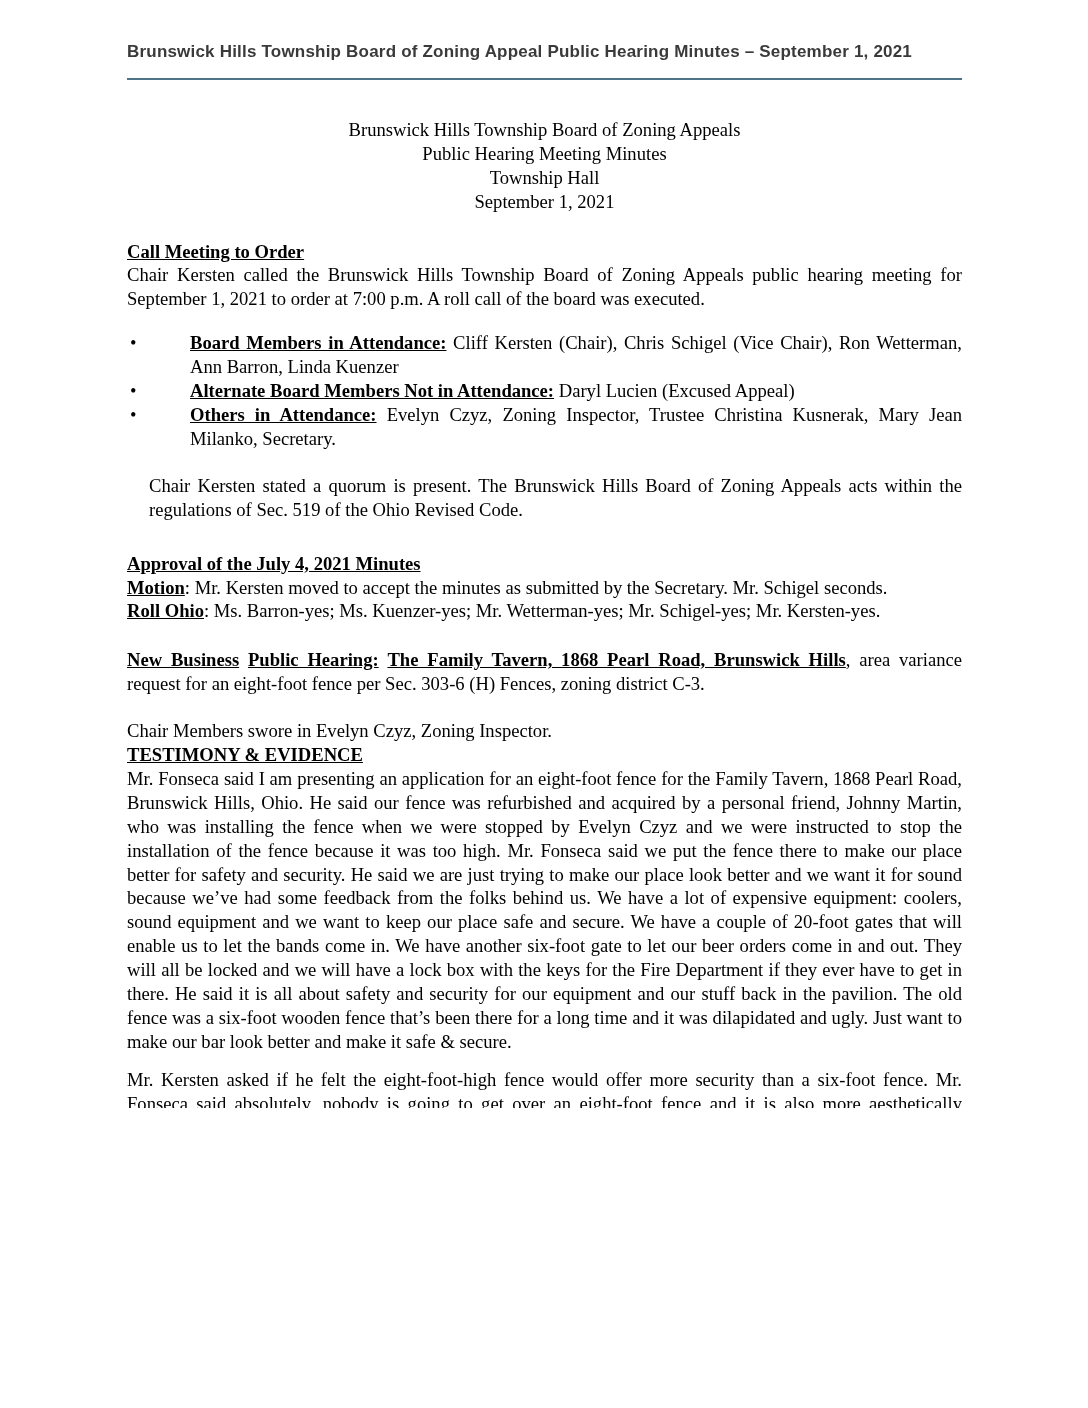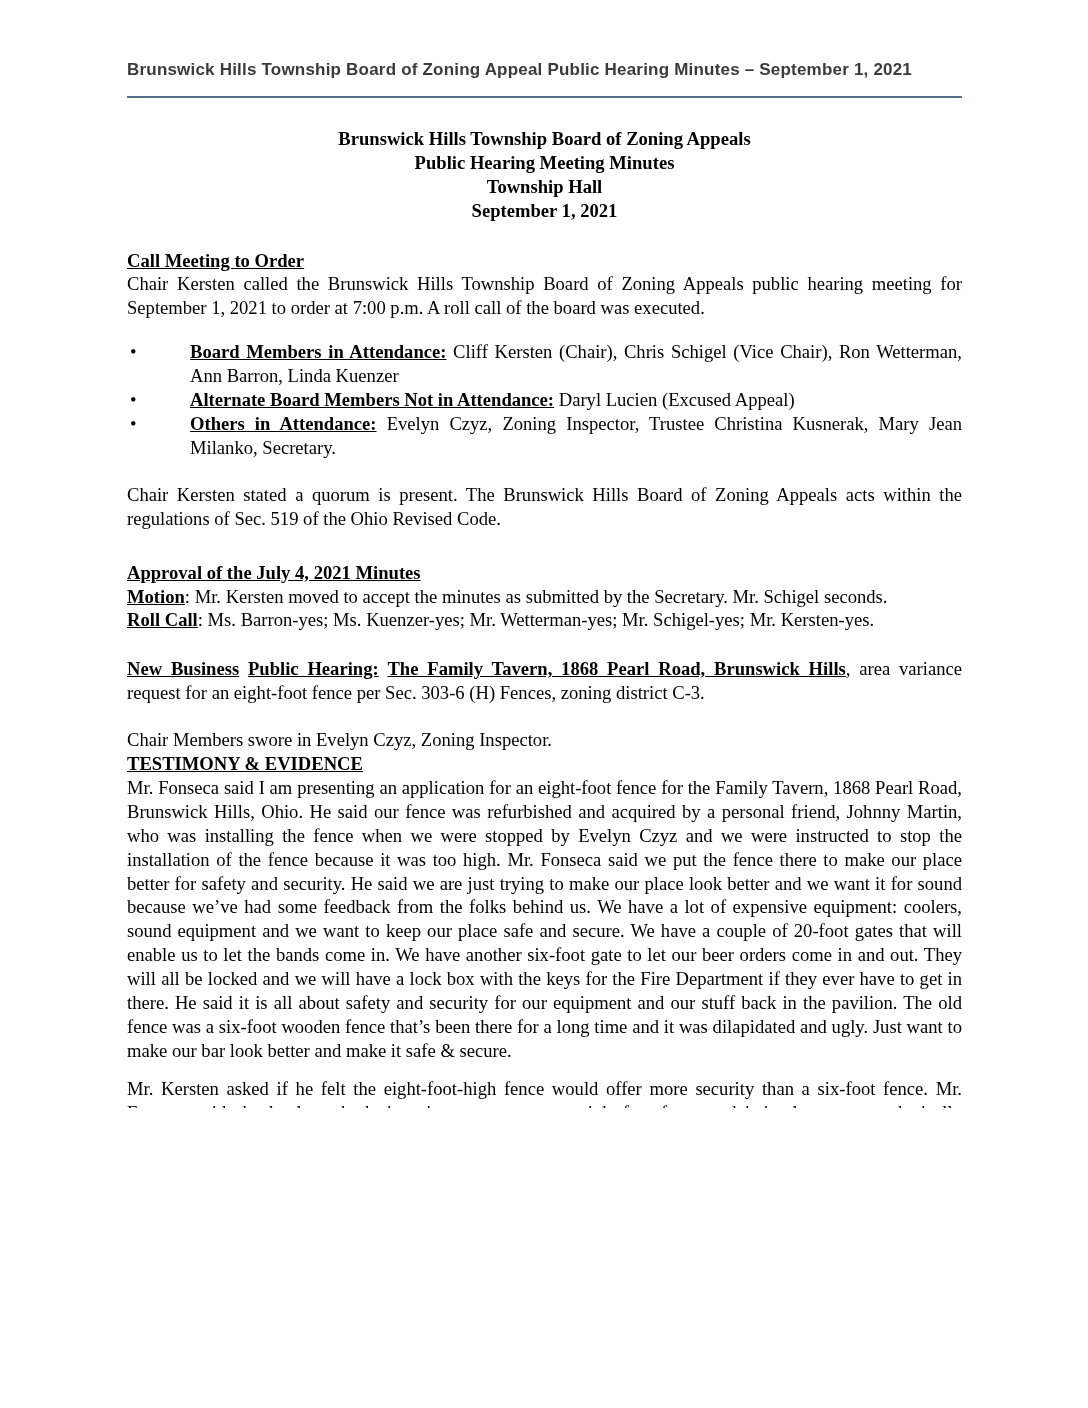--- a/index.html
+++ b/index.html
@@ -1,44 +1,44 @@
 <!DOCTYPE html>
 <html><head>
 <meta charset="utf-8">
 <style>
   html,body{margin:0;padding:0;background:#ffffff;}
   .page{
     position:relative;
     width:1088px;height:1108px;
     background:#ffffff;
     box-sizing:border-box;
-    padding:58px 126px 0 127px;
+    padding:40px 126px 0 127px;
     font-family:"Liberation Serif", serif;
     font-size:18.6px;
     line-height:23.9px;
     color:#000;
     overflow:hidden;
   }
   .runhead{
     font-family:"Liberation Sans", sans-serif;
     font-weight:bold;
     font-size:17px;
     color:#3a3a3a;
     letter-spacing:0.2px;
   }
   .head-rule{height:2px;background:#4e7287;margin-top:14px;}
-  .title-block{text-align:center;font-weight:bold;margin-top:29px;}
+  .title-block{text-align:center;font-weight:normal;margin-top:38px;}
   .para{text-align:justify;margin:0;}
   .b{font-weight:bold;}
   .u{text-decoration:underline;}
   .sec-call{margin-top:26px;}
   .bullets{list-style:none;margin:20px 0 0 0;padding:0;}
   .bullets li{position:relative;padding-left:63px;text-align:justify;}
   .bullets li .dot{position:absolute;left:3px;top:0;}
-  .sec-quorum{margin-top:23px;}
+  .sec-quorum{margin-top:23px;margin-left:22px;}
   .sec-approval{margin-top:30px;}
   .sec-newbiz{margin-top:25px;}
   .sec-sworn{margin-top:23px;}
   .sec-testimony{}
   .sec-questions{margin-top:14px;}
   .footer{position:absolute;left:127px;right:126px;top:1314px;}
   .footer-rule{height:2px;background:#9f9f9f;}
   .footer-text{
     font-family:"DejaVu Sans Mono", monospace;
     font-size:17px;
@@ -83,21 +83,21 @@
     </li>
   </ul>
 
   <div class="sec-quorum">
     <p class="para">Chair Kersten stated a quorum is present.  The Brunswick Hills Board of Zoning Appeals acts within the regulations of Sec. 519 of the Ohio Revised Code.</p>
   </div>
 
   <div class="sec-approval">
     <div class="b u">Approval of the July 4, 2021 Minutes</div>
     <p class="para"><span class="b u">Motion</span><span>:   Mr. Kersten moved to accept the minutes as submitted by the Secretary.  Mr. Schigel seconds.</span></p>
-    <p class="para"><span class="b u">Roll Call</span><span>:  Ms. Barron-yes; Ms. Kuenzer-yes; Mr. Wetterman-yes; Mr. Schigel-yes; Mr. Kersten-yes.</span></p>
+    <p class="para"><span class="b u">Roll Ohio</span><span>:  Ms. Barron-yes; Ms. Kuenzer-yes; Mr. Wetterman-yes; Mr. Schigel-yes; Mr. Kersten-yes.</span></p>
   </div>
 
   <div class="sec-newbiz">
     <p class="para"><span class="b u">New Business</span><span> </span><span class="b u">Public Hearing:</span><span>  </span><span class="b u">The Family Tavern, 1868 Pearl Road, Brunswick Hills</span><span>, area variance request for an eight-foot fence per Sec. 303-6 (H) Fences, zoning district C-3.</span></p>
   </div>
 
   <div class="sec-sworn">
     <p class="para">Chair Members swore in Evelyn Czyz, Zoning Inspector.</p>
   </div>
 

